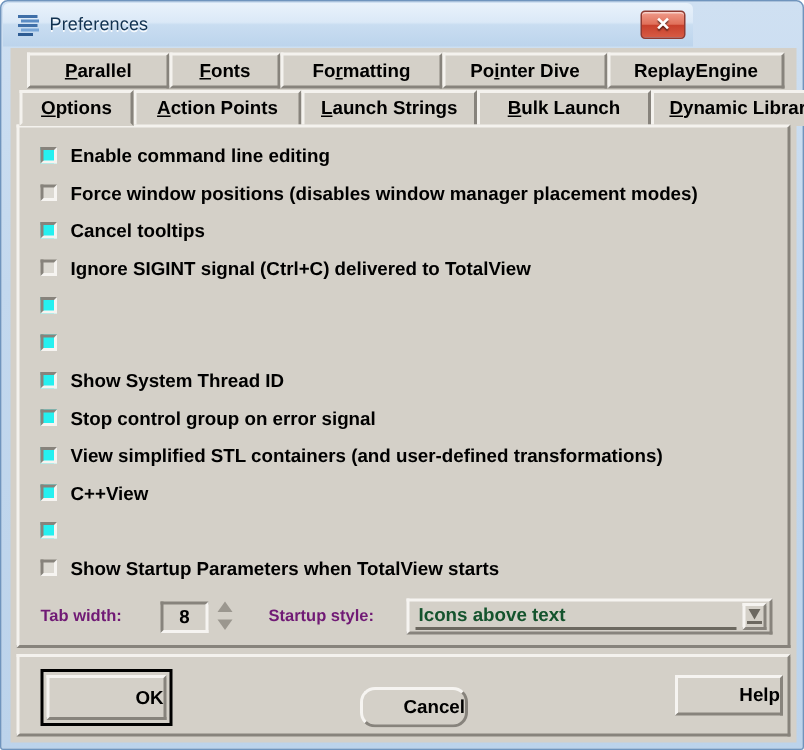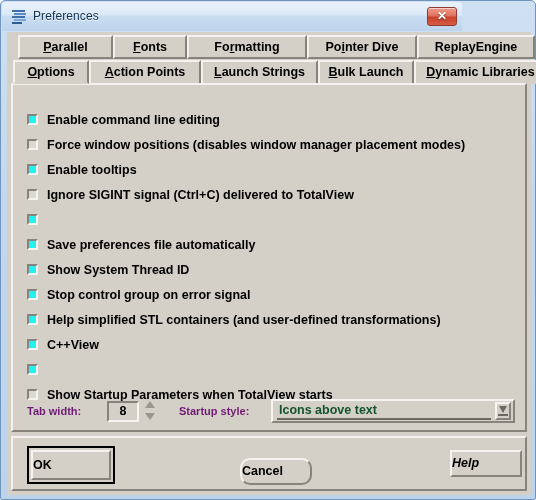--- a/index.html
+++ b/index.html
@@ -143,21 +143,21 @@
     background: #d4d0c8;
     border-top: 2px solid #f4f2ee;
     border-left: 2px solid #f4f2ee;
     border-right: 2px solid #87837c;
     border-bottom: 2px solid #87837c;
   }
 
   
   .checklist {
     position: absolute;
-    left: 8px; top: 22px;
+    left: 8px; top: 6px;
     right: 6px;
   }
   .chkrow {
     position: relative;
     height: 25px;
     display: flex;
     align-items: center;
     cursor: pointer;
   }
   .chkbox {
@@ -302,21 +302,21 @@
     position: absolute;
     box-sizing: border-box;
     background: #d4d0c8;
     border-top: 2px solid #f6f4f1;
     border-left: 2px solid #f6f4f1;
     border-right: 2px solid #87837c;
     border-bottom: 2px solid #87837c;
     font-size: 12.5px;
     font-weight: bold;
     color: #000;
-    text-align: left;
+    text-align: right;
     cursor: pointer;
     user-select: none;
   }
   .defaultring {
     position: absolute;
     left: 14px; top: 8px;
     width: 88px; height: 38px;
     box-sizing: border-box;
     border: 2px solid #000000;
     background: #d4d0c8;
@@ -329,21 +329,20 @@
   .btn-cancel {
     left: 227px; top: 20px;
     width: 72px; height: 27px;
     line-height: 23px;
     border-radius: 10px;
   }
   .btn-help {
     left: 437px; top: 12px;
     width: 72px; height: 27px;
     line-height: 23px;
-    font-style: italic;
   }
 </style>
 </head>
 <body>
 
 <div class="window">
   <div class="frame-inner">
 
     <div class="titlebar">
       <svg class="title-icon" viewBox="0 0 17 16" xmlns="http://www.w3.org/2000/svg">
@@ -359,70 +358,69 @@
       </div>
     </div>
 
     <div class="client">
 
       <div class="tabbook">
 
         <div class="tabrow row1" id="tabrow1">
             <div class="tab row1" style="width: 95px;"><span class="lbl"><u>P</u>arallel</span></div>
             <div class="tab row1" style="width: 74px;"><span class="lbl"><u>F</u>onts</span></div>
-            <div class="tab row1" style="width: 120px;"><span class="lbl">Fo<u>r</u>matting</span></div>
+            <div class="tab row1" style="width: 108px;"><span class="lbl">Fo<u>r</u>matting</span></div>
             <div class="tab row1" style="width: 110px;"><span class="lbl">Po<u>i</u>nter Dive</span></div>
             <div class="tab row1" style="width: 118px;"><span class="lbl">ReplayEngine</span></div>
           </div>
 
         <div class="tabrow row2" id="tabrow2">
             <div class="tab row2 selected" style="width: 76px;"><span class="lbl"><u>O</u>ptions</span></div>
             <div class="tab row2" style="width: 112px;"><span class="lbl"><u>A</u>ction Points</span></div>
             <div class="tab row2" style="width: 117px;"><span class="lbl"><u>L</u>aunch Strings</span></div>
-            <div class="tab row2" style="width: 96px;"><span class="lbl"><u>B</u>ulk Launch</span></div>
+            <div class="tab row2" style="width: 116px;"><span class="lbl"><u>B</u>ulk Launch</span></div>
             <div class="tab row2" style="width: 133px;"><span class="lbl"><u>D</u>ynamic Libraries</span></div>
           </div>
 
         <div class="tabpane">
 
           <div class="checklist" id="checklist">
               <div class="chkrow">
                 <div class="chkbox on"></div>
                 <div class="chklabel">Enable command line editing</div>
               </div>
               <div class="chkrow">
                 <div class="chkbox"></div>
                 <div class="chklabel">Force window positions (disables window manager placement modes)</div>
               </div>
               <div class="chkrow">
                 <div class="chkbox on"></div>
-                <div class="chklabel">Enable tooltips</div>
+                <div class="chklabel">Cancel tooltips</div>
               </div>
               <div class="chkrow">
                 <div class="chkbox"></div>
                 <div class="chklabel">Ignore SIGINT signal (Ctrl+C) delivered to TotalView</div>
               </div>
               <div class="chkrow">
                 <div class="chkbox on"></div>
               </div>
               <div class="chkrow">
                 <div class="chkbox on"></div>
-                <div class="chklabel">Save preferences file automatically</div>
               </div>
               <div class="chkrow">
                 <div class="chkbox on"></div>
                 <div class="chklabel">Show System Thread ID</div>
               </div>
               <div class="chkrow">
                 <div class="chkbox on"></div>
                 <div class="chklabel">Stop control group on error signal</div>
               </div>
               <div class="chkrow">
                 <div class="chkbox on"></div>
-                <div class="chklabel">Help simplified STL containers (and user-defined transformations)</div>
+                <div class="chklabel">View simplified STL containers (and user-defined transformations)</div>
               </div>
               <div class="chkrow">
                 <div class="chkbox on"></div>
                 <div class="chklabel">C++View</div>
               </div>
               <div class="chkrow">
                 <div class="chkbox on"></div>
               </div>
               <div class="chkrow">
                 <div class="chkbox"></div>

